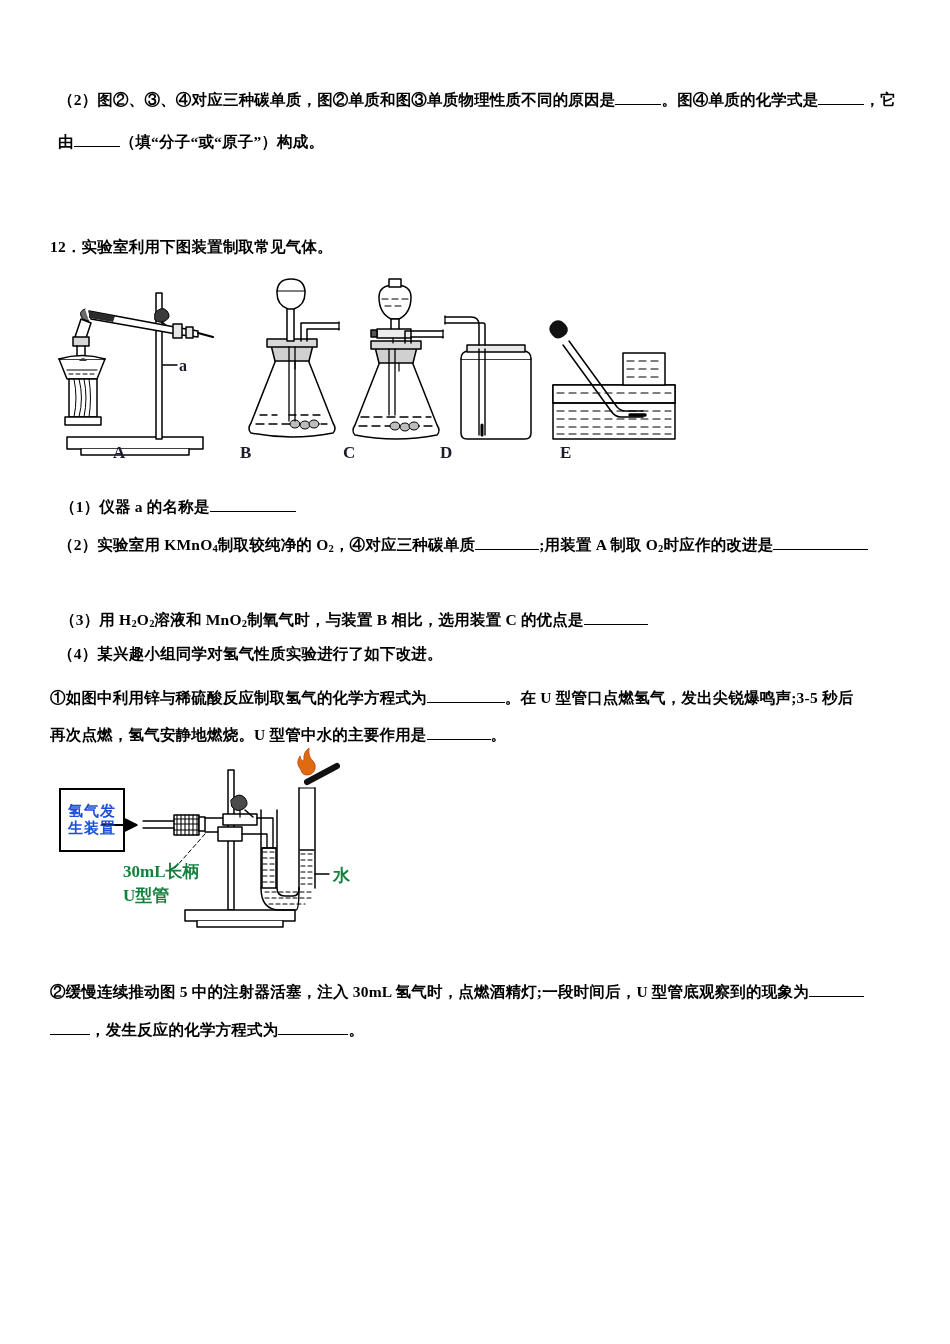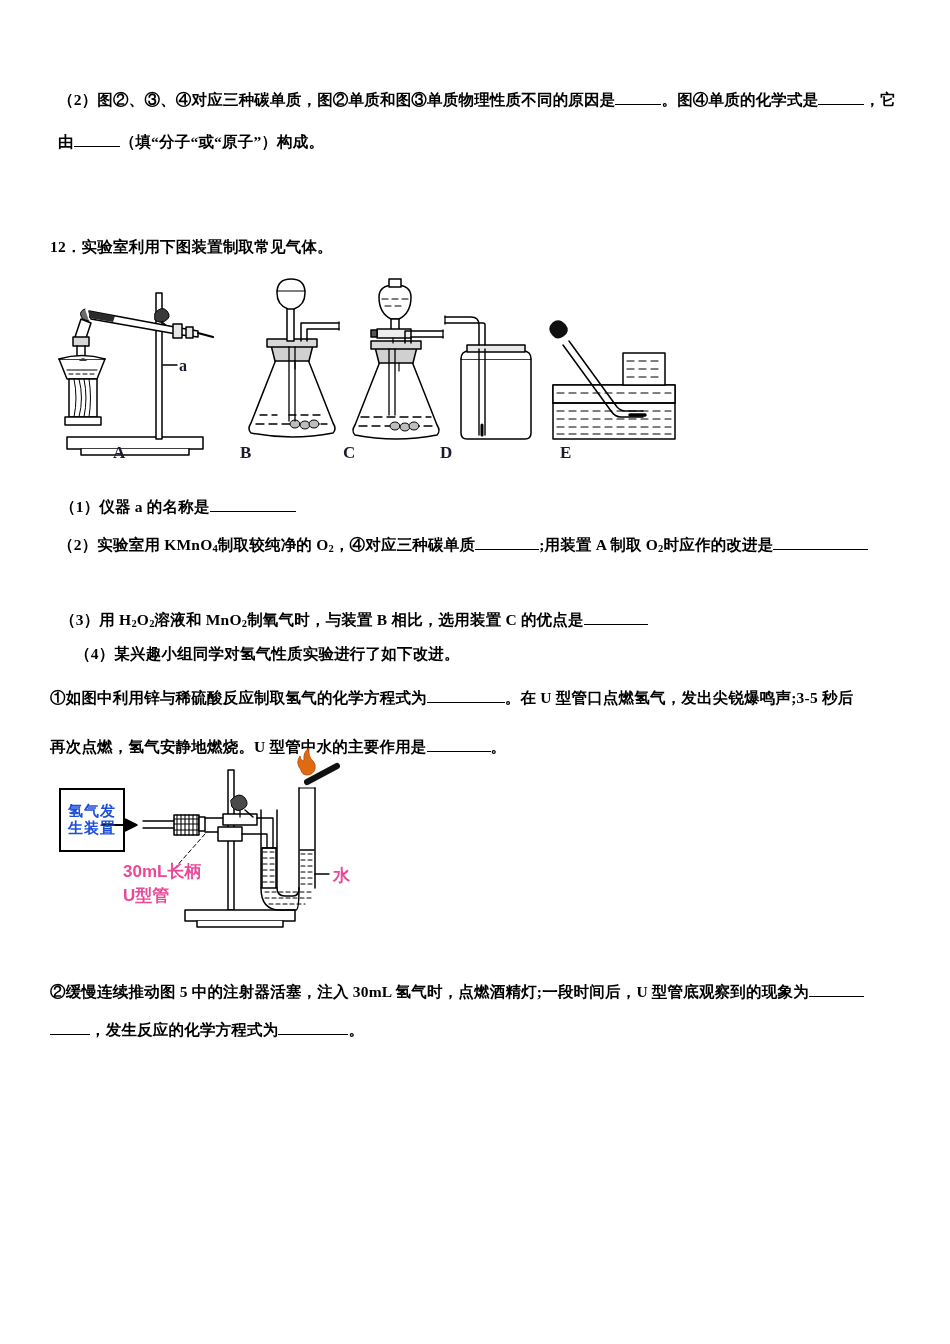--- a/index.html
+++ b/index.html
@@ -54,23 +54,23 @@
     position: absolute;
     font-family: "Liberation Serif", serif;
     font-size: 17px;
     font-weight: bold;
     color: #1a1a2a;
   }
   svg { display: block; overflow: visible; }
 
   .cn-label {
     position: absolute;
-    font-family: Liberation Sans, sans-serif;
+    font-family: Liberation Serif, serif;
     font-weight: bold;
-    color: #ec4899;
+    color: #15803d;
   }
   .genbox {
     position: absolute;
     border: 2px solid #000;
     box-sizing: border-box;
     display: flex;
     align-items: center;
     justify-content: center;
     text-align: center;
     font-family: "Liberation Sans", sans-serif;
@@ -271,27 +271,27 @@
 
   <div class="txt" style="left:58px; top:533px;">
     <span>（2）实验室用 KMnO</span><sub>4</sub><span>制取较纯净的 O</span><sub>2</sub><span>，④对应三种碳单质</span><span class="blank b64"></span><span>;用装置 A 制取 O</span><sub>2</sub><span>时应作的改进是</span><span class="blank b95"></span>
   </div>
 
 
   <div class="txt" style="left:60px; top:608px;">
     <span>（3）用 H</span><sub>2</sub><span>O</span><sub>2</sub><span>溶液和 MnO</span><sub>2</sub><span>制氧气时，与装置 B 相比，选用装置 C 的优点是</span><span class="blank b64"></span>
   </div>
 
-  <div class="txt" style="left:58px; top:645px;margin-left:17px;">（4）某兴趣小组同学对氢气性质实验进行了如下改进。</div>
+  <div class="txt" style="left:58px; top:645px;">（4）某兴趣小组同学对氢气性质实验进行了如下改进。</div>
 
   <div class="txt" style="left:50px; top:686px;">
     <span>①如图中利用锌与稀硫酸反应制取氢气的化学方程式为</span><span class="blank b78"></span><span>。在 U 型管口点燃氢气，发出尖锐爆鸣声;3-5 秒后</span>
   </div>
 
-  <div class="txt" style="left:50px; top:723px;margin-top:12px;">
+  <div class="txt" style="left:50px; top:723px;">
     <span>再次点燃，氢气安静地燃烧。U 型管中水的主要作用是</span><span class="blank b64"></span><span>。</span>
   </div>
 
   <div class="fig" style="left:55px; top:770px; width:340px; height:165px;">
     <svg width="340" height="165" viewBox="0 0 340 165">
       <g fill="none" stroke="#000" stroke-width="1.5" stroke-linejoin="round" stroke-linecap="round">
 
         <path d="M47 55 L70 55" stroke-width="2"></path>
         <path d="M70 49 L82 55 L70 61 Z" fill="#000" stroke="#000"></path>
 

